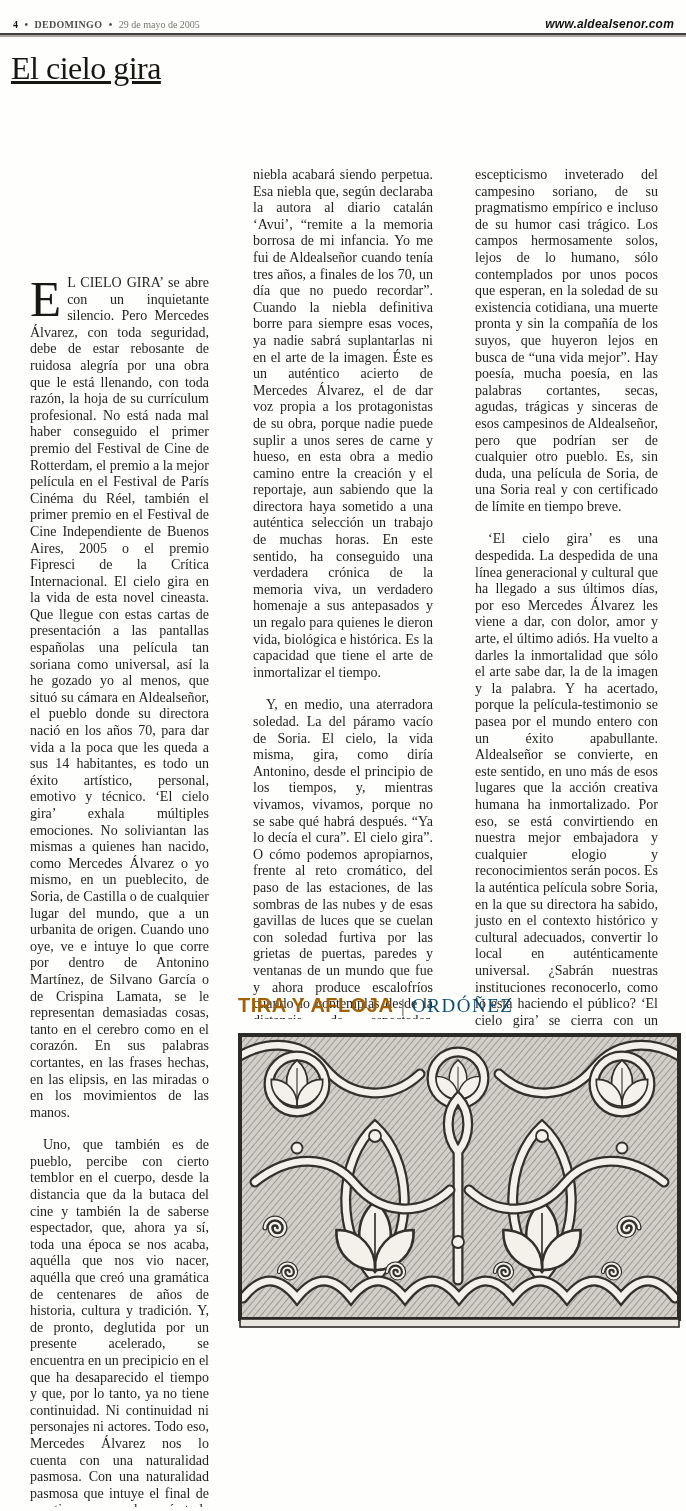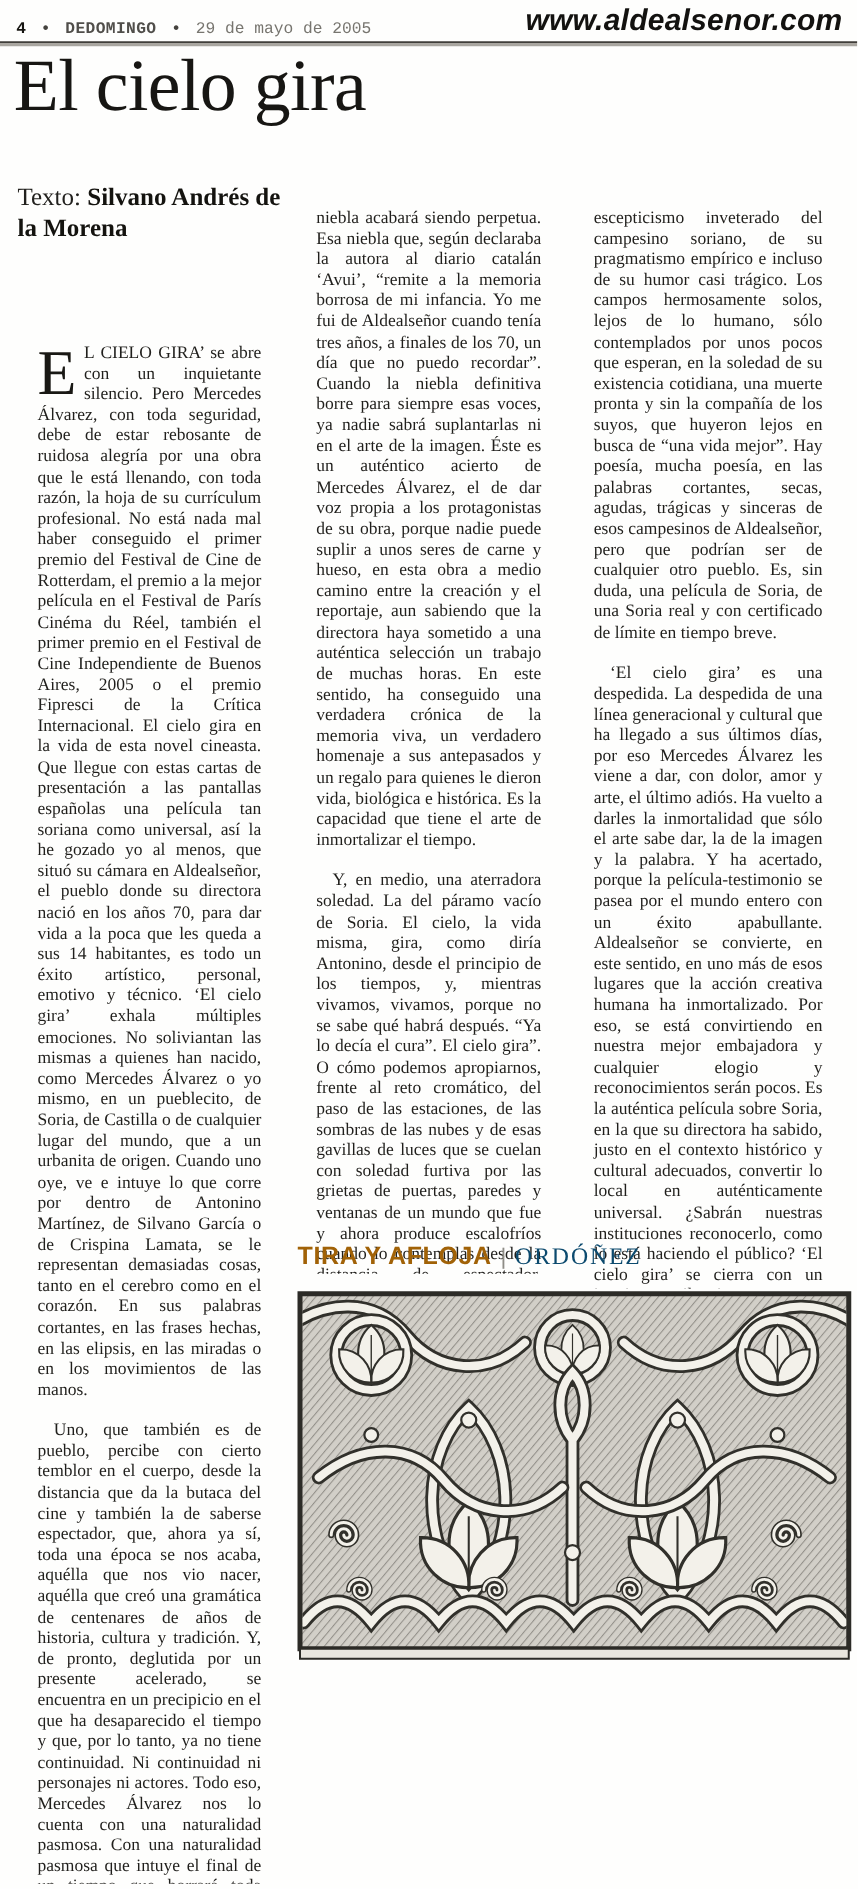--- a/index.html
+++ b/index.html
@@ -1,33 +1,33 @@
 <!DOCTYPE html>
 <html><head>
 <meta charset="utf-8">
 <style>
   html,body{margin:0;padding:0;background:#ffffff;}
   .page{position:relative;width:686px;height:1511px;background:#fefefd;overflow:hidden;
         font-family:"Liberation Serif", serif;color:#201f1c;}
   
   .masthead{position:absolute;left:13px;right:12px;top:6px;height:27px;
             display:flex;justify-content:space-between;align-items:flex-end;}
-  .mast-left{font-family:Liberation Mono, monospace;font-size:13px;color:#6f6d68;
+  .mast-left{font-family:Liberation Serif, serif;font-size:10px;color:#6f6d68;
              padding-bottom:3px;white-space:nowrap;}
   .pgnum{font-weight:700;color:#161511;}
   .bullet{font-weight:700;color:#45433e;margin:0 4px;}
   .section{font-weight:700;color:#504e4a;letter-spacing:.3px;}
   .date{color:#77756f;}
   .mast-right{font-family:"Liberation Sans", sans-serif;font-style:italic;font-weight:800;
-              font-size:24px;color:#131210;letter-spacing:.2px;padding-bottom:2px;}
+              font-size:12px;color:#131210;letter-spacing:.2px;padding-bottom:2px;}
   .mast-rule{position:absolute;left:0;top:33px;width:686px;height:4px;
              background:linear-gradient(#403e3a 0 45%, #a9a6a0 45% 100%);}
   
   .headline{position:absolute;left:11px;top:42px;margin:0;font-weight:400;
-            font-size:59px;line-height:52px;color:#171613;letter-spacing:-.5px;}
+            font-size:32px;line-height:52px;color:#171613;letter-spacing:-.5px;text-decoration:underline;}
   .byline{position:absolute;left:14px;top:146px;width:222px;
           font-size:20px;line-height:25px;color:#22211e;}
   .byline-name{font-weight:700;color:#14130f;}
   
   .col{position:absolute;overflow:hidden;font-size:14px;line-height:16.6px;
        text-align:justify;}
   .col p{margin:16px;}
   .col p.indent{text-indent:13px;}
   .col1{left:14px;top:259px;width:211px;height:1248px;}
   .col2{left:237px;top:151px;width:212px;height:868px;}
@@ -63,24 +63,20 @@
       <span class="section">DEDOMINGO</span>
       <span class="bullet">•</span>
       <span class="date">29 de mayo de 2005</span>
     </div>
     <div class="mast-right">www.aldealsenor.com</div>
   </div>
   <div class="mast-rule"></div>
 
   <h1 class="headline">El cielo gira</h1>
 
-  <div class="byline">
-    <span class="byline-label">Texto:</span>
-    <span class="byline-name">Silvano Andrés de la Morena</span>
-  </div>
 
   <div class="col col1">
     <p class="has-dropcap"><span class="dropcap">E</span><span>L CIELO GIRA’ se abre con un inquietante silencio. Pero Mercedes Álvarez, con toda seguridad, debe de estar rebosante de ruidosa alegría por una obra que le está llenando, con toda razón, la hoja de su currículum profesional. No está nada mal haber conseguido el primer premio del Festival de Cine de Rotterdam, el premio a la mejor película en el Festival de París Cinéma du Réel, también el primer premio en el Festival de Cine Independiente de Buenos Aires, 2005 o el premio Fipresci de la Crítica Internacional. El cielo gira en la vida de esta novel cineasta. Que llegue con estas cartas de presentación a las pantallas españolas una película tan soriana como universal, así la he gozado yo al menos, que situó su cámara en Aldealseñor, el pueblo donde su directora nació en los años 70, para dar vida a la poca que les queda a sus 14 habitantes, es todo un éxito artístico, personal, emotivo y técnico. ‘El cielo gira’ exhala múltiples emociones. No soliviantan las mismas a quienes han nacido, como Mercedes Álvarez o yo mismo, en un pueblecito, de Soria, de Castilla o de cualquier lugar del mundo, que a un urbanita de origen. Cuando uno oye, ve e intuye lo que corre por dentro de Antonino Martínez, de Silvano García o de Crispina Lamata, se le representan demasiadas cosas, tanto en el cerebro como en el corazón. En sus palabras cortantes, en las frases hechas, en las elipsis, en las miradas o en los movimientos de las manos.</span></p>
     <p class="indent">Uno, que también es de pueblo, percibe con cierto temblor en el cuerpo, desde la distancia que da la butaca del cine y también la de saberse espectador, que, ahora ya sí, toda una época se nos acaba, aquélla que nos vio nacer, aquélla que creó una gramática de centenares de años de historia, cultura y tradición. Y, de pronto, deglutida por un presente acelerado, se encuentra en un precipicio en el que ha desaparecido el tiempo y que, por lo tanto, ya no tiene continuidad. Ni continuidad ni personajes ni actores. Todo eso, Mercedes Álvarez nos lo cuenta con una naturalidad pasmosa. Con una naturalidad pasmosa que intuye el final de un tiempo que borrará toda memoria, porque nadie quedará allí para contarlo ni, lo que es más duro, para poder interpretarlo. Antonino, Silvano, José, Cirilo, Josefa, Áurea, Milagros, Elías, Crispina, Valentina, Blanca y Román, cerrarán una puerta que ya no permitirá contemplar ni las lomas ni las primaveras ni los inviernos, porque la</p>
   </div>
 
   <div class="col col2">
     <p>niebla acabará siendo perpetua. Esa niebla que, según declaraba la autora al diario catalán ‘Avui’, “remite a la memoria borrosa de mi infancia. Yo me fui de Aldealseñor cuando tenía tres años, a finales de los 70, un día que no puedo recordar”. Cuando la niebla definitiva borre para siempre esas voces, ya nadie sabrá suplantarlas ni en el arte de la imagen. Éste es un auténtico acierto de Mercedes Álvarez, el de dar voz propia a los protagonistas de su obra, porque nadie puede suplir a unos seres de carne y hueso, en esta obra a medio camino entre la creación y el reportaje, aun sabiendo que la directora haya sometido a una auténtica selección un trabajo de muchas horas. En este sentido, ha conseguido una verdadera crónica de la memoria viva, un verdadero homenaje a sus antepasados y un regalo para quienes le dieron vida, biológica e histórica. Es la capacidad que tiene el arte de inmortalizar el tiempo.</p>
     <p class="indent">Y, en medio, una aterradora soledad. La del páramo vacío de Soria. El cielo, la vida misma, gira, como diría Antonino, desde el principio de los tiempos, y, mientras vivamos, vivamos, porque no se sabe qué habrá después. “Ya lo decía el cura”. El cielo gira”. O cómo podemos apropiarnos, frente al reto cromático, del paso de las estaciones, de las sombras de las nubes y de esas gavillas de luces que se cuelan con soledad furtiva por las grietas de puertas, paredes y ventanas de un mundo que fue y ahora produce escalofríos cuando lo contemplas desde la distancia de espectador. Antonino, ese personaje que sabe representarse a sí mismo como figura modélica del</p>
   </div>

